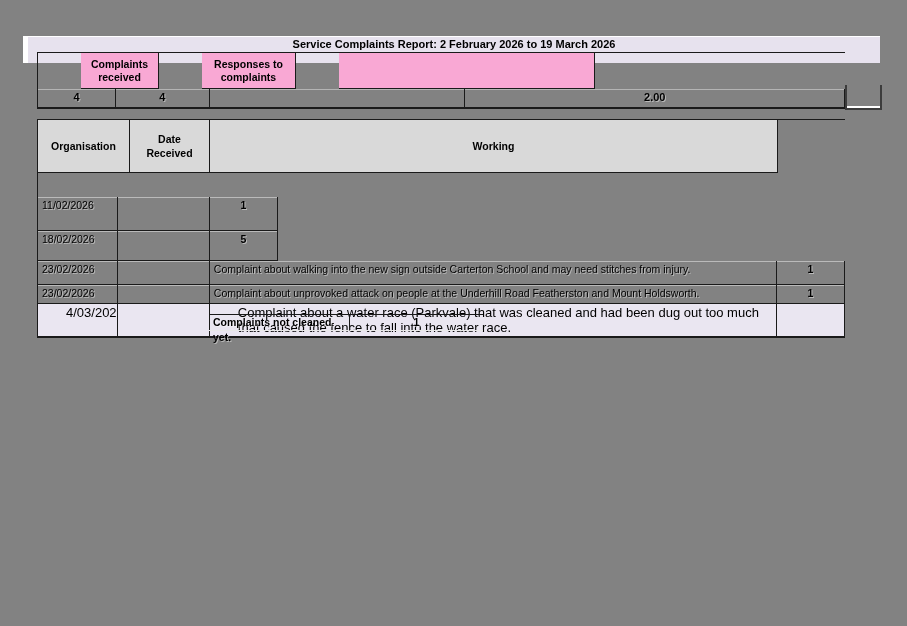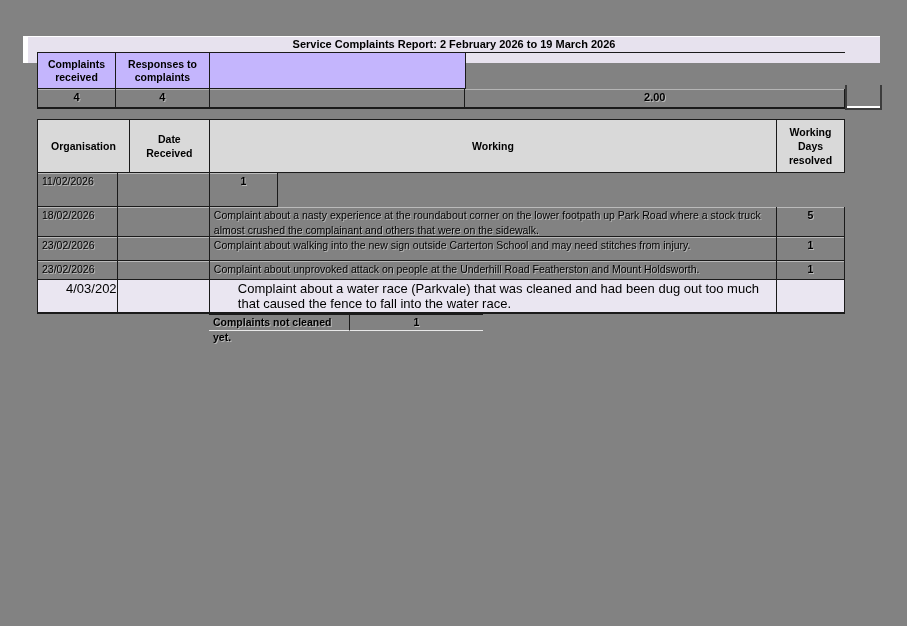--- a/index.html
+++ b/index.html
@@ -27,24 +27,25 @@
   .summary-table {
     position: absolute; left: 37px; top: 52px; width: 808px;
     border-left: 1px solid #1a1a1a; border-top: 1px solid #1a1a1a;
   }
   .row { display: flex; }
   .cell {
     border-right: 1px solid #1a1a1a; border-bottom: 1px solid #1a1a1a;
     overflow: hidden;
   }
   .sum-head .cell {
-    height: 36px; background: #c4b5fd;
+    height: 36px; background: #f9a8d4;
     display: flex; align-items: center; justify-content: center;
     text-align: center; font-weight: bold; font-size: 10.5px; line-height: 13px;
     padding: 1px 2px;
+    margin-left: 43px;
   }
   .sum-head .cell.avg { align-items: flex-start; }
   .sum-vals .cell {
     height: 20px; background: transparent;
     text-align: center; font-weight: bold; font-size: 11px; line-height: 17px;
     border-bottom: 2px solid #1a1a1a;
     text-shadow: 1px 1px 0 rgba(255,255,255,0.45);
     box-shadow: inset 0 1px 0 rgba(255,255,255,0.4);
   }
   .w1 { width: 78px; } .w2 { width: 94px; } .w3 { width: 256px; } .w4 { width: 380px; }
@@ -69,21 +70,21 @@
     display: flex; align-items: center; justify-content: center;
     text-align: center; font-weight: bold; font-size: 10.5px; line-height: 14px;
     padding: 2px 6px;
   }
   .data-row .cell {
     font-size: 10.5px; line-height: 15px; padding: 1px 4px;
     text-shadow: 1px 1px 0 rgba(255,255,255,0.45);
     box-shadow: inset 0 1px 0 rgba(255,255,255,0.45);
   }
   .data-row .wd { text-align: center; font-weight: bold; }
-  .r1 .cell { height: 34px; }
+  .r1 .cell { height: 34px; margin-top: 24px; }
   .r2 .cell { height: 30px; }
   .r3 .cell { height: 24px; }
   .r4 .cell { height: 19px; }
   .r5 .cell { height: 33px; background: #eae6f1; text-shadow: none; box-shadow: none;
               font-size: 13px; padding-left: 28px; }
 
   
   .footer-note {
     position: absolute; left: 209px; top: 314px; display: flex;
     border-top: 1px solid #1a1a1a;
@@ -117,33 +118,31 @@
     </div>
   </div>
 
   <div class="corner-box"></div>
 
   <div class="complaints-table">
     <div class="row comp-head">
       <div class="cell c2">Organisation</div>
       <div class="cell c1">Date Received</div>
       <div class="cell c3">Working</div>
-      <div class="cell c4">Working Days resolved</div>
     </div>
 
     <div class="row data-row r1">
       <div class="cell c1">11/02/2026</div>
       <div class="cell c2"></div>
       <div class="cell c4 wd">1</div>
     </div>
 
     <div class="row data-row r2">
       <div class="cell c1">18/02/2026</div>
       <div class="cell c2"></div>
-      <div class="cell c3">Complaint about a nasty experience at the roundabout corner on the lower footpath up Park Road where a stock truck almost crushed the complainant and others that were on the sidewalk.</div>
       <div class="cell c4 wd">5</div>
     </div>
 
     <div class="row data-row r3">
       <div class="cell c1">23/02/2026</div>
       <div class="cell c2"></div>
       <div class="cell c3">Complaint about walking into the new sign outside Carterton School and may need stitches from injury.</div>
       <div class="cell c4 wd">1</div>
     </div>
 

